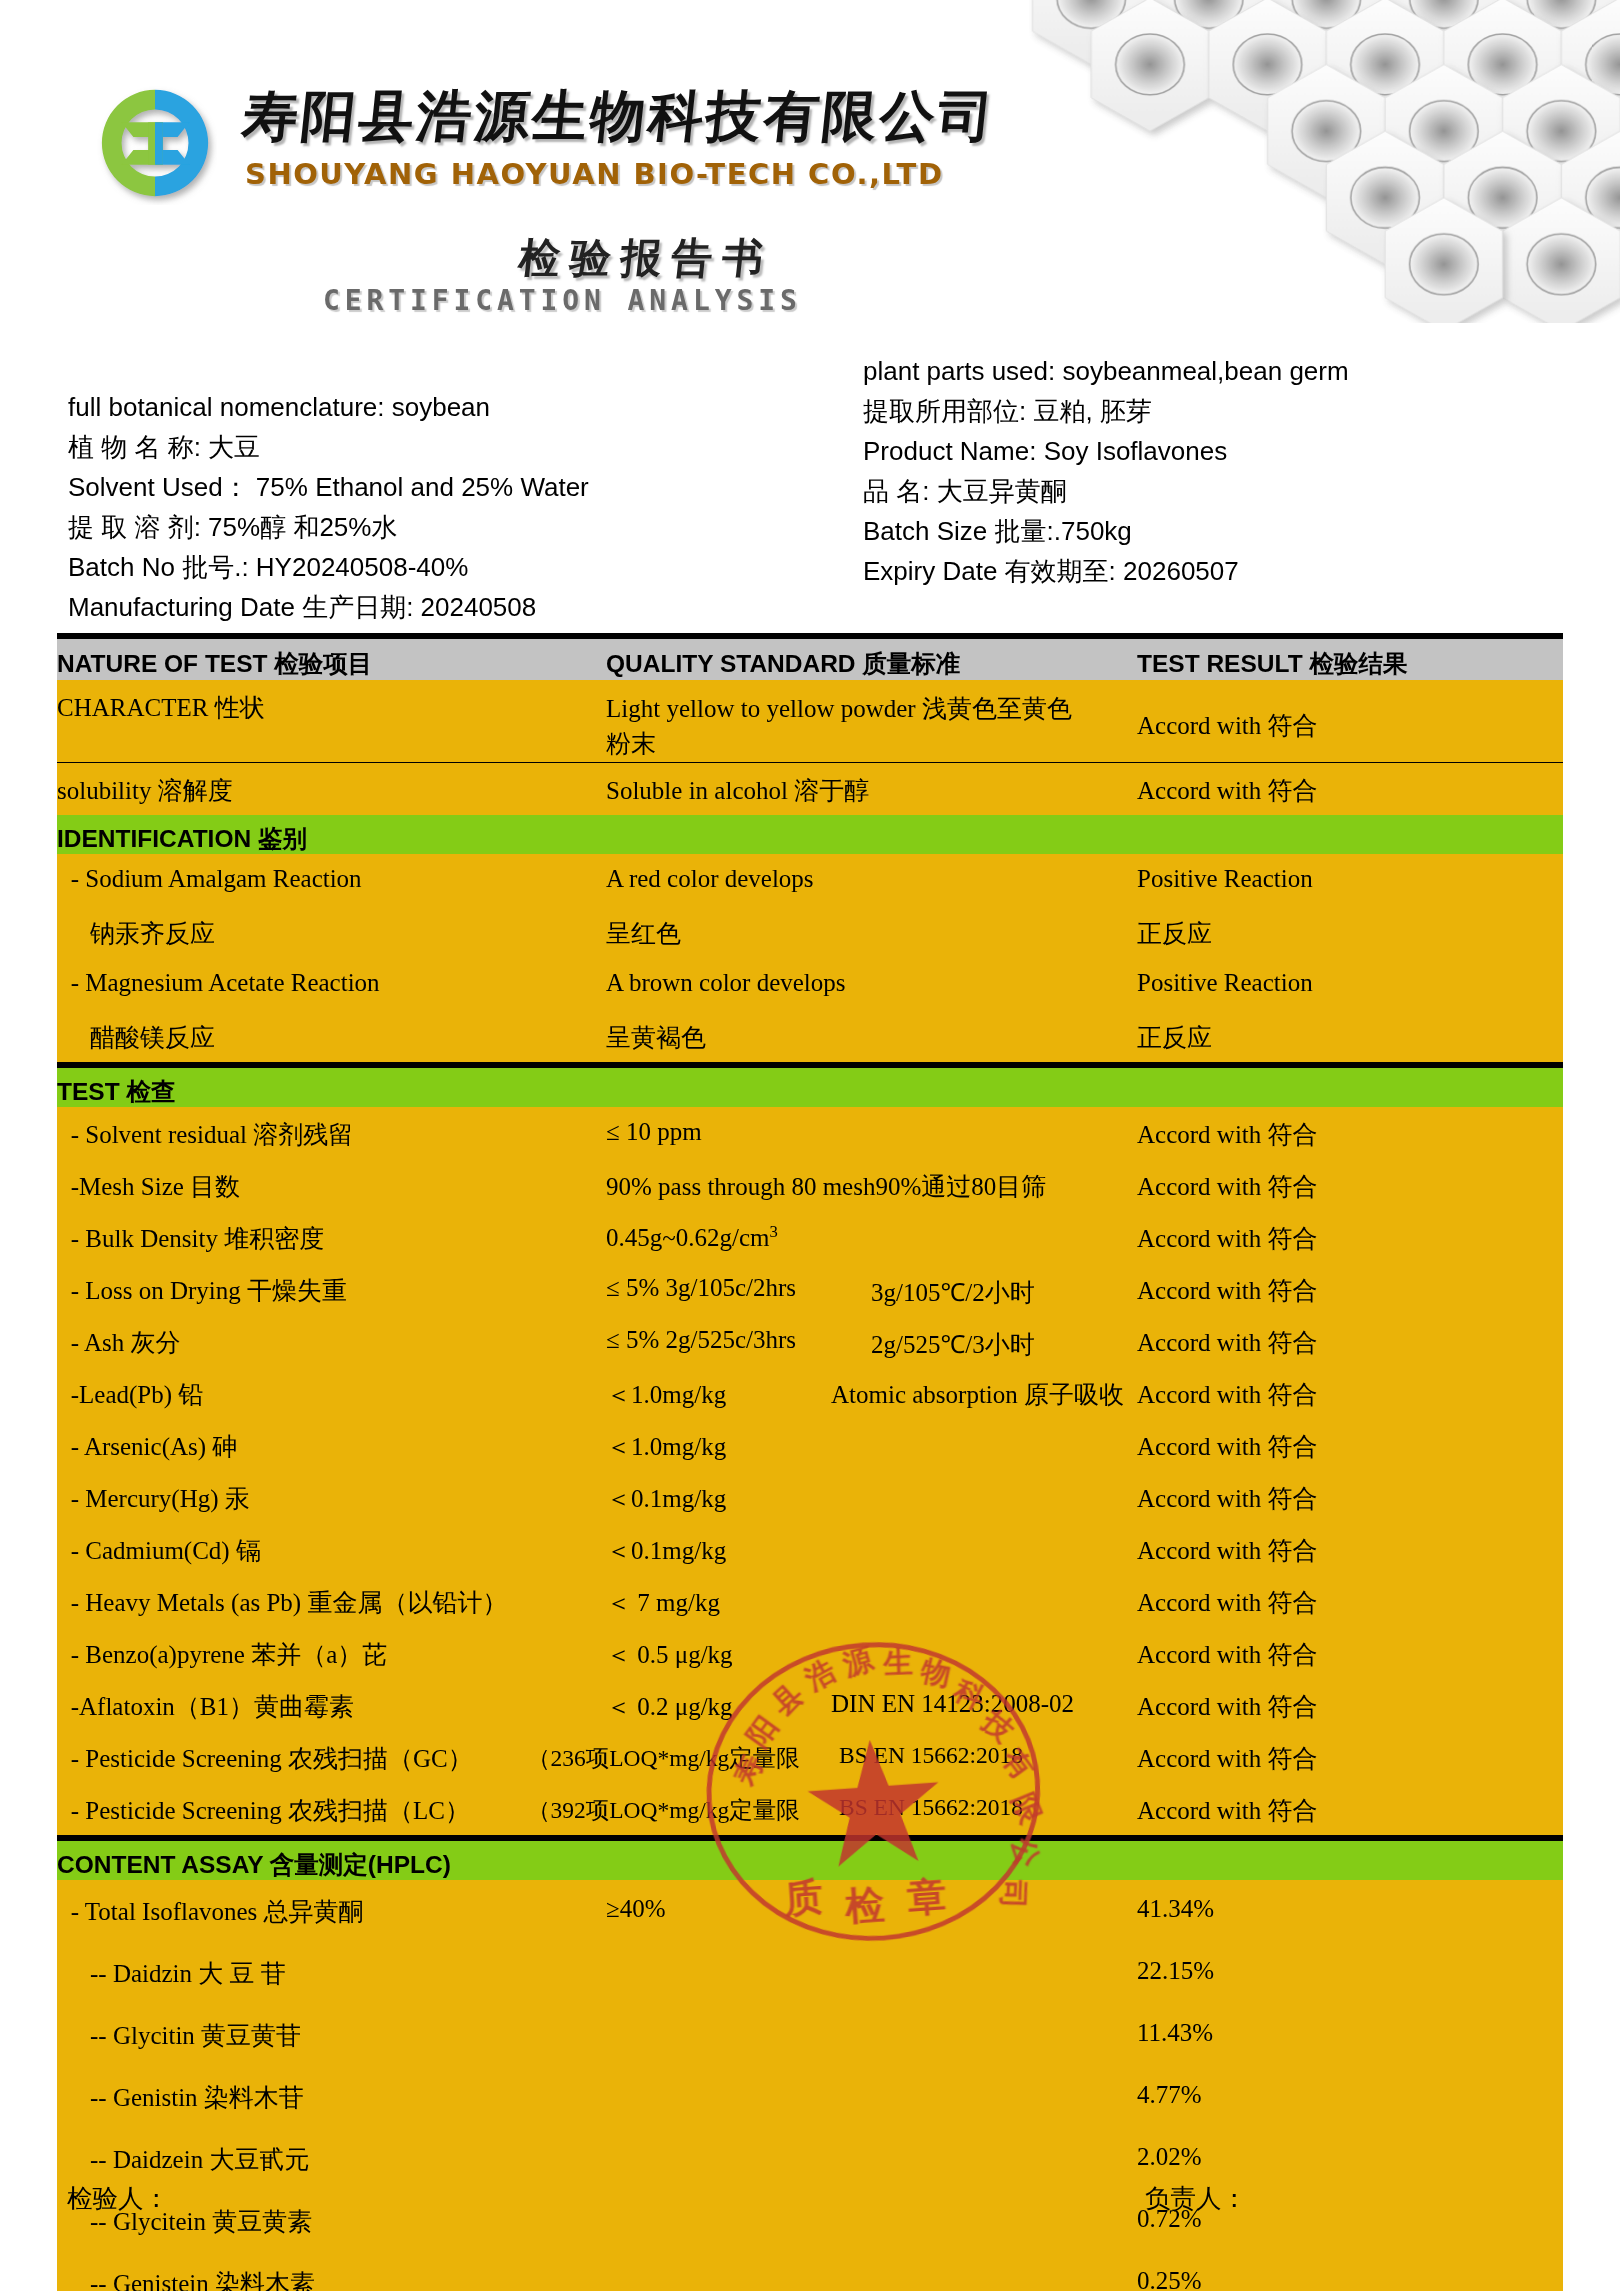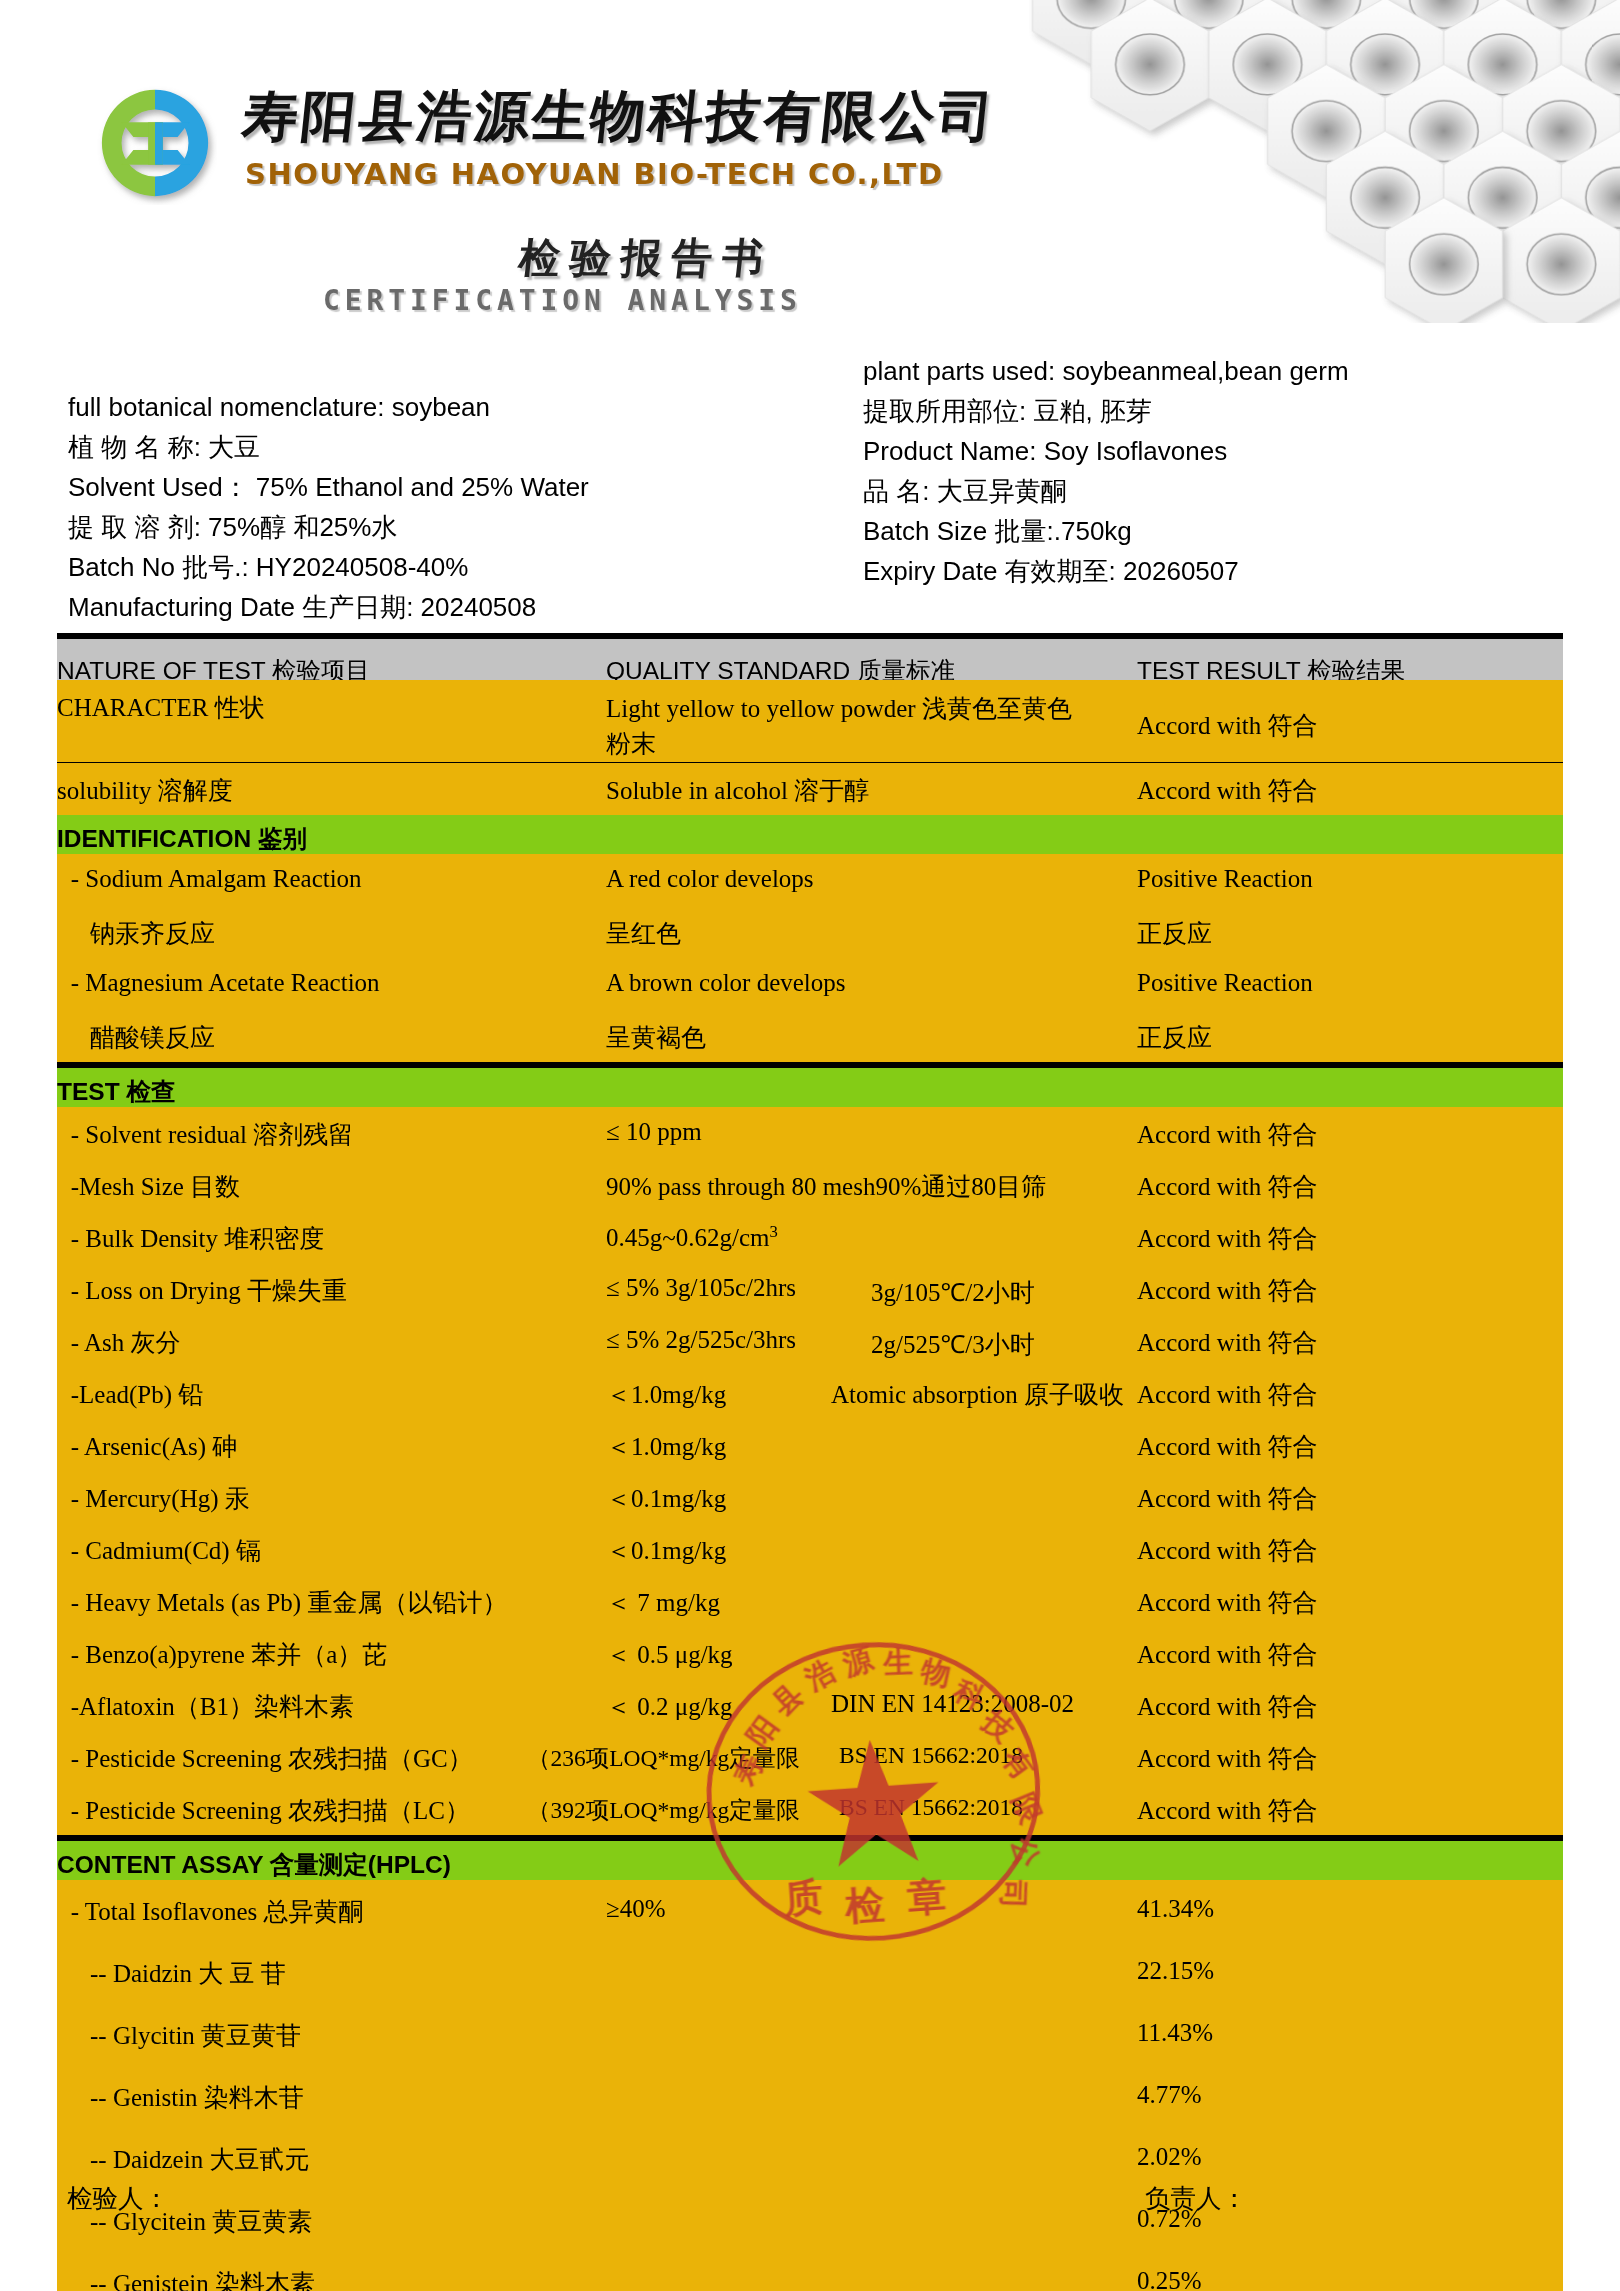--- a/index.html
+++ b/index.html
@@ -64,21 +64,21 @@
     background:#84cc16;height:39px;position:relative;
   }
   .row{position:relative;background:#eab308;font-family:Liberation Serif, serif;}
 
   .c1{position:absolute;left:0px;}
   .c2{position:absolute;left:549px;}
   .c3{position:absolute;left:1080px;}
   .c2b{position:absolute;left:814px;}
 
   .thead .c1,.thead .c2,.thead .c3{
-    top:7.8px;font-size:24.5px;font-weight:normal;color:#000;white-space:nowrap;margin-top:7px;
+    top:7.8px;font-size:24.5px;font-weight:bold;color:#000;white-space:nowrap;
   }
   .section-row .c1{
     top:6.9px;font-size:24.5px;font-weight:bold;color:#000;white-space:nowrap;
   }
   .row .c1,.row .c2,.row .c3,.row .c2b{
     font-size:25px;color:#000;white-space:nowrap;
   }
   .r-h{height:52px;}
   .r-h .c1,.r-h .c2,.r-h .c3,.r-h .c2b{top:10.8px;}
   .r-h2{height:82px;}
@@ -300,21 +300,21 @@
       <span class="c1"><span class="indent1">- Heavy Metals (as Pb)  重金属（以铅计）</span></span>
       <span class="c2">＜ 7 mg/kg</span>
       <span class="c3">Accord with  符合</span>
     </div>
     <div class="row r-h">
       <span class="c1"><span class="indent1">- Benzo(a)pyrene 苯并（a）芘</span></span>
       <span class="c2">＜ 0.5 μg/kg</span>
       <span class="c3">Accord with  符合</span>
     </div>
     <div class="row r-h">
-      <span class="c1"><span class="indent1">-Aflatoxin（B1）染料木素</span></span>
+      <span class="c1"><span class="indent1">-Aflatoxin（B1）黄曲霉素</span></span>
       <span class="c2">＜ 0.2 μg/kg</span>
       <span class="c2b" style="left:774px">DIN EN 14123:2008-02</span>
       <span class="c3">Accord with  符合</span>
     </div>
     <div class="row r-h">
       <span class="c1"><span class="indent1">- Pesticide Screening 农残扫描（GC）</span></span>
       <span class="c2" style="left:470px;font-size:23.5px">（236项LOQ*mg/kg定量限</span>
       <span class="c2b" style="left:782px;font-size:23.5px">BS EN 15662:2018</span>
       <span class="c3">Accord with  符合</span>
     </div>

